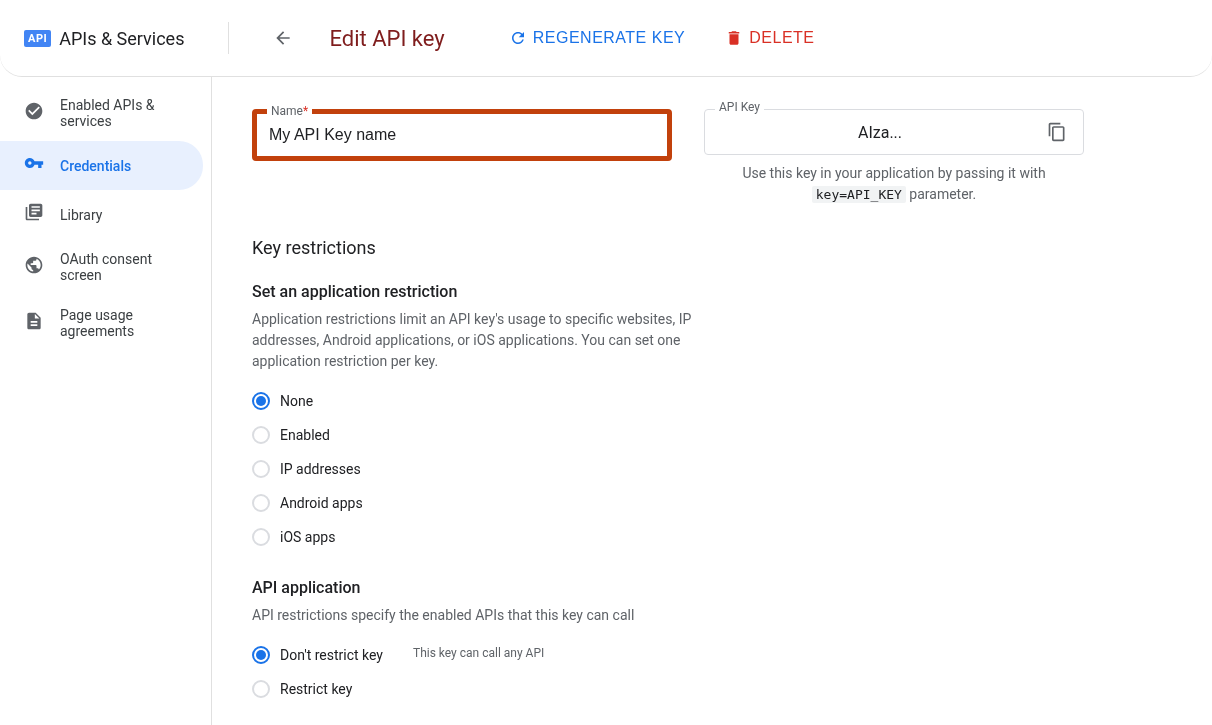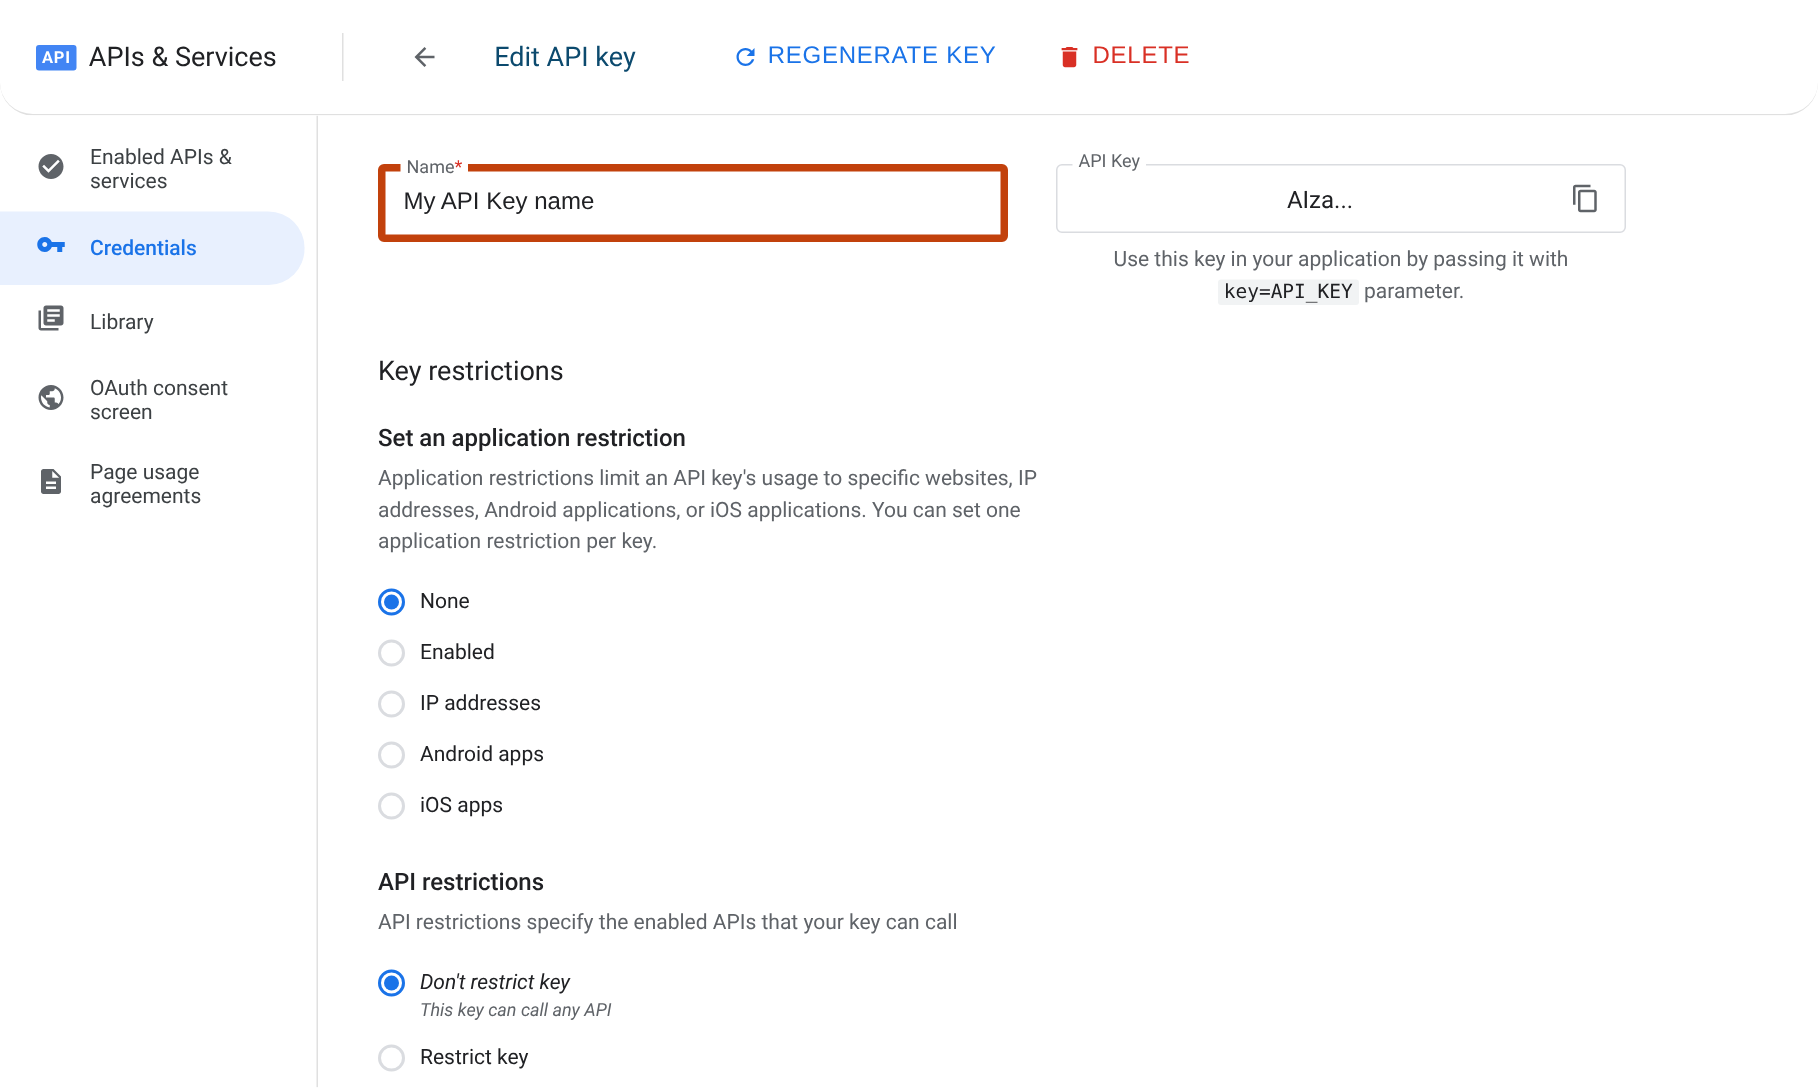--- a/index.html
+++ b/index.html
@@ -4,21 +4,21 @@
   <style>
     * { box-sizing: border-box; margin: 0; padding: 0; }
     body { font-family: 'Google Sans', Roboto, Arial, sans-serif; font-size: 14px; color: #202124; background: #fff; display: flex; flex-direction: column; height: 725px; overflow: hidden; }
 
     
     .topbar { height: 77px; border-bottom: 1px solid #e0e0e0; display: flex; align-items: center; padding: 0 24px; gap: 28px; flex-shrink: 0; border-radius: 22px; }
     .topbar-logo { display: flex; align-items: center; gap: 8px; margin-right: 8px; }
     .logo-box { background: #4285f4; color: #fff; font-weight: 700; font-size: 11px; padding: 2px 4px; border-radius: 2px; letter-spacing: 0.5px; }
     .topbar-title { font-size: 18px; color: #202124; font-weight: 400; }
     .topbar-divider { width: 1px; height: 32px; background: #e0e0e0; margin: 0 8px; }
-    .page-title { font-size: 18px; color: #0c4a6e; font-weight: 400; margin-right: 16px; }
+    .page-title { font-size: 22px; color: #7f1d1d; font-weight: 400; margin-right: 16px; }
     .back-btn { width: 36px; height: 36px; border-radius: 50%; border: none; background: none; cursor: pointer; display: flex; align-items: center; justify-content: center; color: #5f6368; }
     .topbar-actions { display: flex; align-items: center; gap: 16px; margin-left: 8px; }
     .action-btn { display: flex; align-items: center; gap: 6px; background: none; border: none; cursor: pointer; color: #1a73e8; font-size: 16px; font-weight: 500; letter-spacing: 0.5px; text-transform: uppercase; padding: 8px 12px; border-radius: 4px; }
     .action-btn.delete { color: #d93025; }
 
     
     .layout { display: flex; flex: 1; overflow: hidden; }
 
     
     .sidebar { width: 212px; border-right: 1px solid #e0e0e0; padding: 8px 0; overflow-y: auto; flex-shrink: 0; background: #fff; }
@@ -53,21 +53,21 @@
 
     
     .radio-group { display: flex; flex-direction: column; gap: 16px; margin-bottom: 32px; }
     .radio-item { display: flex; align-items: center; gap: 10px; cursor: pointer; }
     .radio-circle { width: 18px; height: 18px; border-radius: 50%; border: 2px solid #dadce0; display: flex; align-items: center; justify-content: center; flex-shrink: 0; }
     .radio-circle.checked { border-color: #1a73e8; }
     .radio-circle.checked::after { content: ''; width: 10px; height: 10px; border-radius: 50%; background: #1a73e8; }
     .radio-label { font-size: 14px; color: #202124; }
 
     
-    .radio-item-group { display: flex; flex-direction: column; gap: 2px; font-style: italic; }
+    .radio-item-group { display: flex; flex-direction: row; gap: 2px; }
     .radio-item-row { display: flex; align-items: center; gap: 10px; cursor: pointer; }
     .radio-sublabel { font-size: 12px; color: #5f6368; margin-left: 28px; }
 
     
     .restrictions-section { margin-bottom: 24px; }
   </style>
 </head>
 <body>
 
 <div class="topbar">
@@ -193,22 +193,22 @@
           <span class="radio-label">Android apps</span>
         </div>
         <div class="radio-item">
           <div class="radio-circle"></div>
           <span class="radio-label">iOS apps</span>
         </div>
       </div>
     </div>
 
     <div class="restrictions-section">
-      <div class="subsection-title">API restrictions</div>
-      <div class="subsection-desc">API restrictions specify the enabled APIs that your key can call</div>
+      <div class="subsection-title">API application</div>
+      <div class="subsection-desc">API restrictions specify the enabled APIs that this key can call</div>
       <div class="radio-group">
         <div class="radio-item-group">
           <div class="radio-item-row">
             <div class="radio-circle checked"></div>
             <span class="radio-label">Don't restrict key</span>
           </div>
           <div class="radio-sublabel">This key can call any API</div>
         </div>
         <div class="radio-item">
           <div class="radio-circle"></div>

